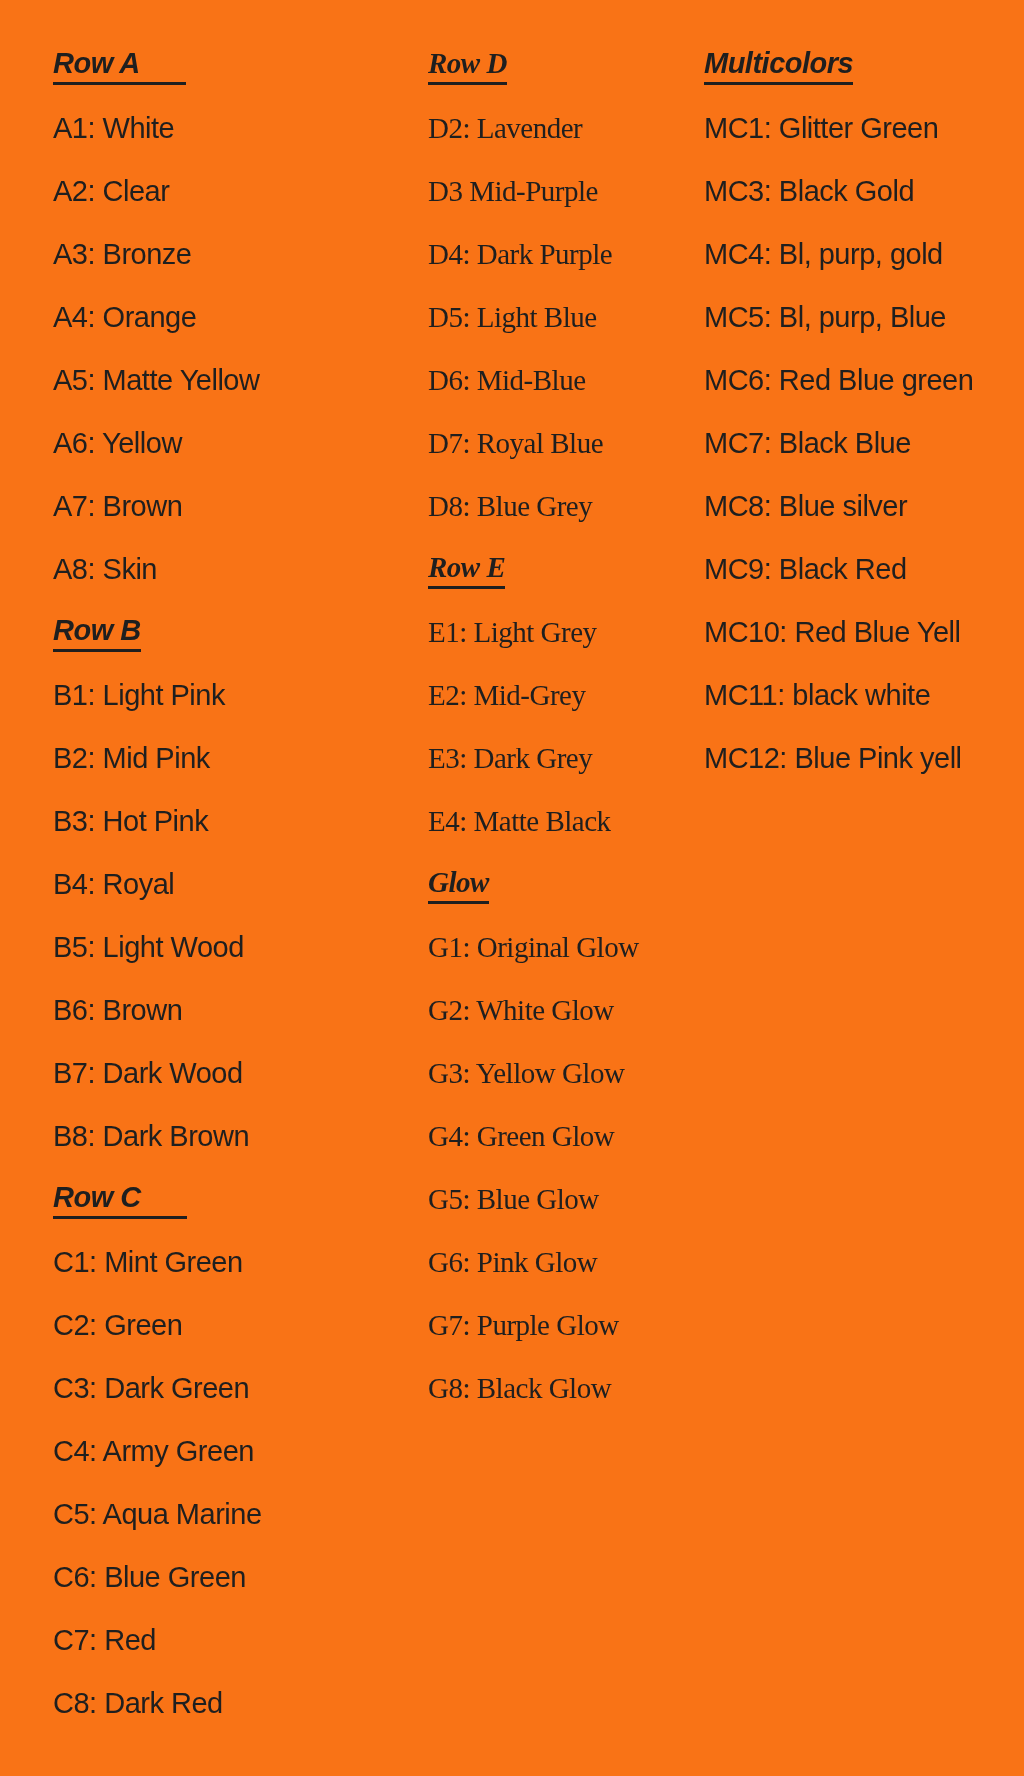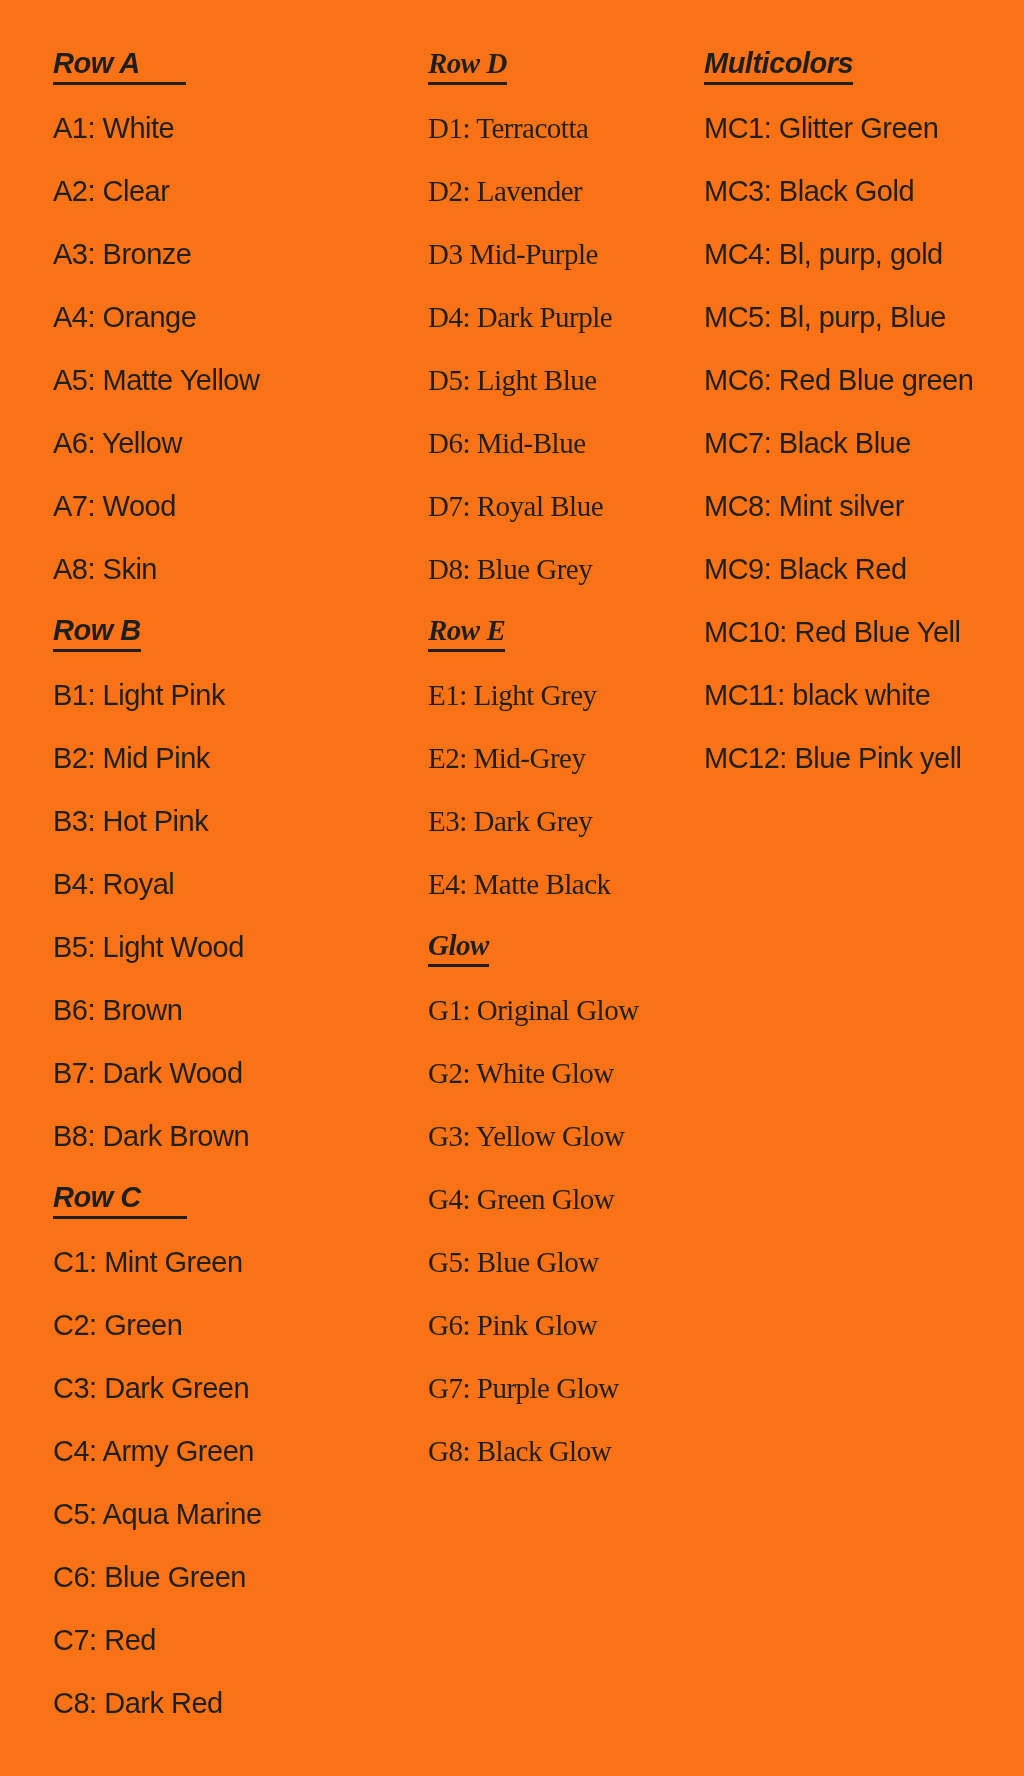--- a/index.html
+++ b/index.html
@@ -54,21 +54,21 @@
   <div class="column column-1">
       <div class="line header ext">
         <span class="hdr-text">Row A</span>
       </div>
       <div class="line item">A1: White</div>
       <div class="line item">A2: Clear</div>
       <div class="line item">A3: Bronze</div>
       <div class="line item">A4: Orange</div>
       <div class="line item">A5: Matte Yellow</div>
       <div class="line item">A6: Yellow</div>
-      <div class="line item">A7: Wood</div>
+      <div class="line item">A7: Brown</div>
       <div class="line item">A8: Skin</div>
       <div class="line header">
         <span class="hdr-text">Row B</span>
       </div>
       <div class="line item">B1: Light Pink</div>
       <div class="line item">B2: Mid Pink</div>
       <div class="line item">B3: Hot Pink</div>
       <div class="line item">B4: Royal</div>
       <div class="line item">B5: Light Wood</div>
       <div class="line item">B6: Brown</div>
@@ -83,21 +83,20 @@
       <div class="line item">C4: Army Green</div>
       <div class="line item">C5: Aqua Marine</div>
       <div class="line item">C6: Blue Green</div>
       <div class="line item">C7: Red</div>
       <div class="line item">C8: Dark Red</div>
     </div>
   <div class="column column-2">
       <div class="line header">
         <span class="hdr-text">Row D</span>
       </div>
-      <div class="line item">D1: Terracotta</div>
       <div class="line item">D2: Lavender</div>
       <div class="line item">D3 Mid-Purple</div>
       <div class="line item">D4: Dark Purple</div>
       <div class="line item">D5: Light Blue</div>
       <div class="line item">D6: Mid-Blue</div>
       <div class="line item">D7: Royal Blue</div>
       <div class="line item">D8: Blue Grey</div>
       <div class="line header">
         <span class="hdr-text">Row E</span>
       </div>
@@ -120,19 +119,19 @@
   <div class="column column-3">
       <div class="line header">
         <span class="hdr-text">Multicolors</span>
       </div>
       <div class="line item">MC1: Glitter Green</div>
       <div class="line item">MC3: Black Gold</div>
       <div class="line item">MC4: Bl, purp, gold</div>
       <div class="line item">MC5: Bl, purp, Blue</div>
       <div class="line item">MC6: Red Blue green</div>
       <div class="line item">MC7: Black Blue</div>
-      <div class="line item">MC8: Mint silver</div>
+      <div class="line item">MC8: Blue silver</div>
       <div class="line item">MC9: Black Red</div>
       <div class="line item">MC10: Red Blue Yell</div>
       <div class="line item">MC11: black white</div>
       <div class="line item">MC12: Blue Pink yell</div>
     </div>
 </div>
 
 </body></html>

